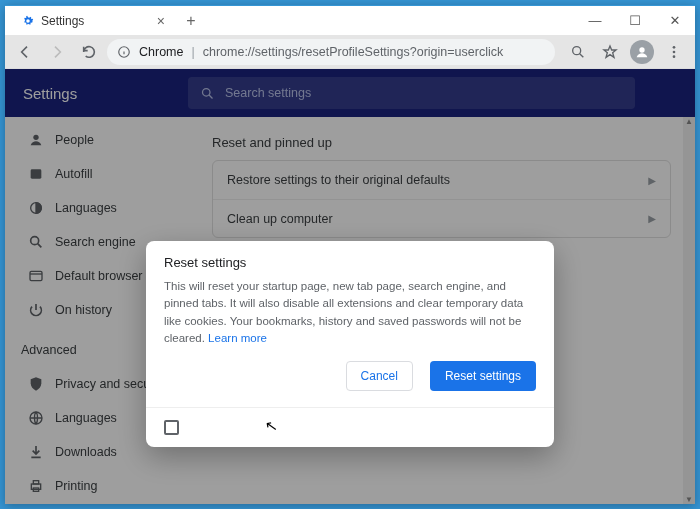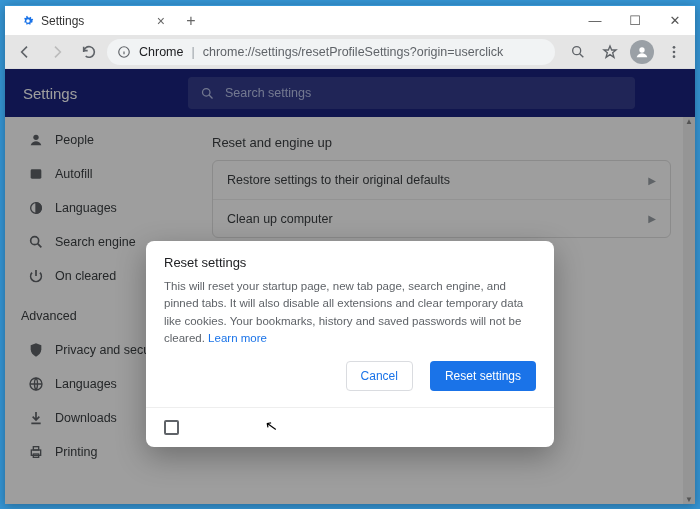--- a/index.html
+++ b/index.html
@@ -184,25 +184,34 @@
             <span class="ic">
               <svg width="16" height="16" viewBox="0 0 24 24" fill="none" stroke="#5f6368" stroke-width="2.5">
                 <circle cx="10" cy="10" r="6"></circle>
                 <line x1="20" y1="20" x2="14.5" y2="14.5"></line>
               </svg>
             </span>
             <span>Search engine</span>
           </div>
         <div class="srow">
             <span class="ic">
+              <svg width="16" height="16" viewBox="0 0 24 24" fill="none" stroke="#5f6368" stroke-width="2">
+                <rect x="3" y="5" width="18" height="14" rx="2"></rect>
+                <line x1="3" y1="9" x2="21" y2="9"></line>
+              </svg>
+            </span>
+            <span>Default browser</span>
+          </div>
+        <div class="srow">
+            <span class="ic">
               <svg width="16" height="16" viewBox="0 0 24 24" fill="none" stroke="#5f6368" stroke-width="2.5">
                 <path d="M12 3v9M6 7a8 8 0 1012 0"></path>
               </svg>
             </span>
-            <span>On cleared</span>
+            <span>On history</span>
           </div>
         <div class="adv">
             <span>Advanced</span>
             <span class="chev">▲</span>
           </div>
         <div class="srow">
             <span class="ic">
               <svg width="16" height="16" viewBox="0 0 24 24" fill="#5f6368">
                 <path d="M12 2l8 3v6c0 5-3.5 9-8 11-4.5-2-8-6-8-11V5z"></path>
               </svg>
@@ -234,21 +243,21 @@
                 <rect x="8" y="15" width="8" height="5"></rect>
               </svg>
             </span>
             <span>Printing</span>
           </div>
         <div class="srow"></div>
 
       </div>
 
       <div class="main">
-        <div class="sect">Reset and engine up</div>
+        <div class="sect">Reset and pinned up</div>
         <div class="card">
           <div class="crow">
               <span>Restore settings to their original defaults</span>
               <span class="arr">▶</span>
             </div>
           <div class="crow">
               <span>Clean up computer</span>
               <span class="arr">▶</span>
             </div>
         </div>

